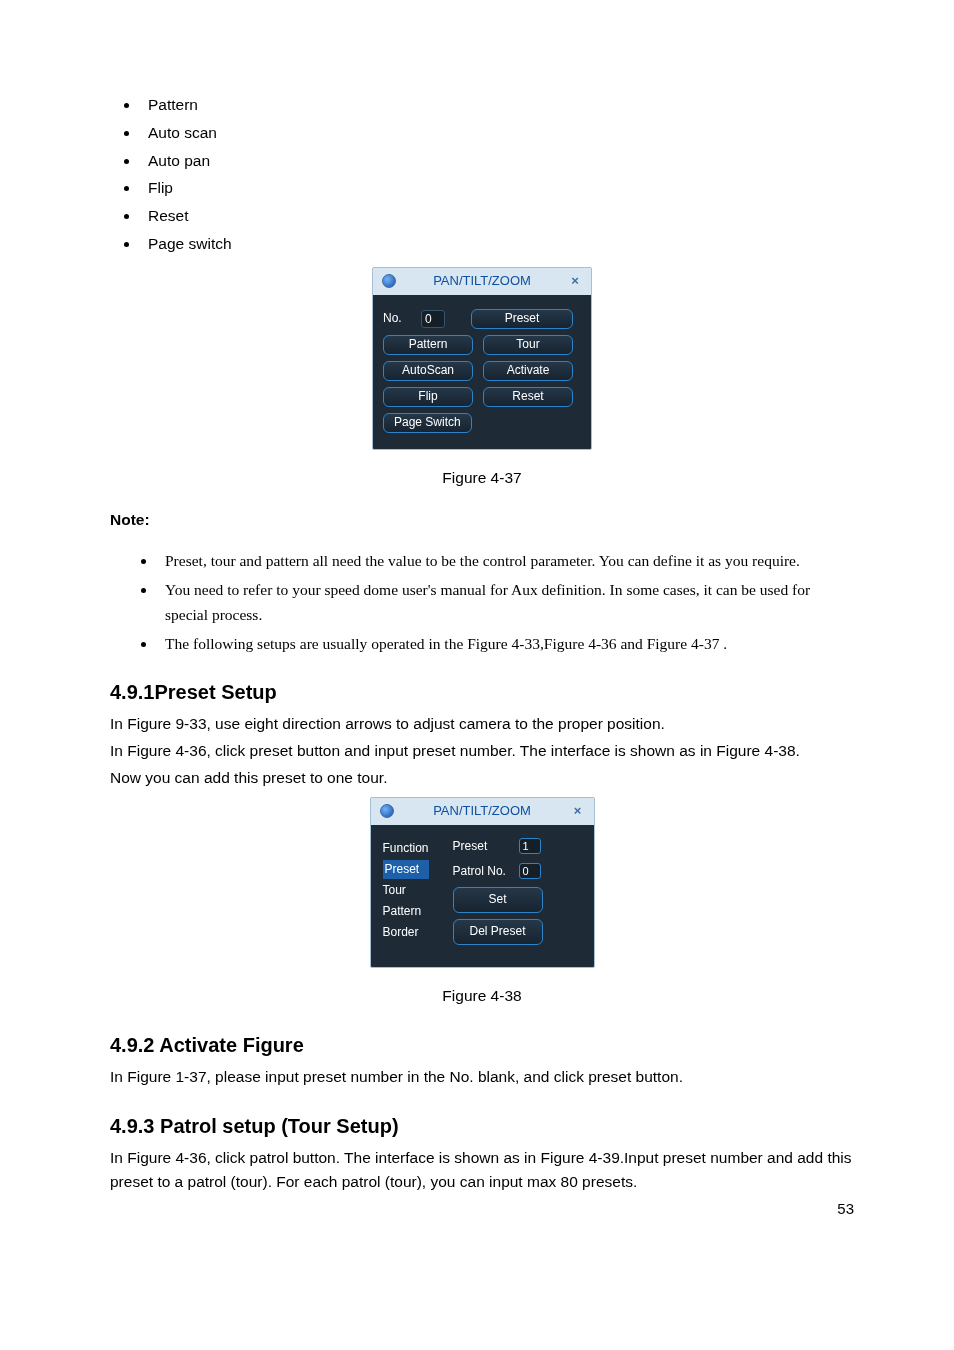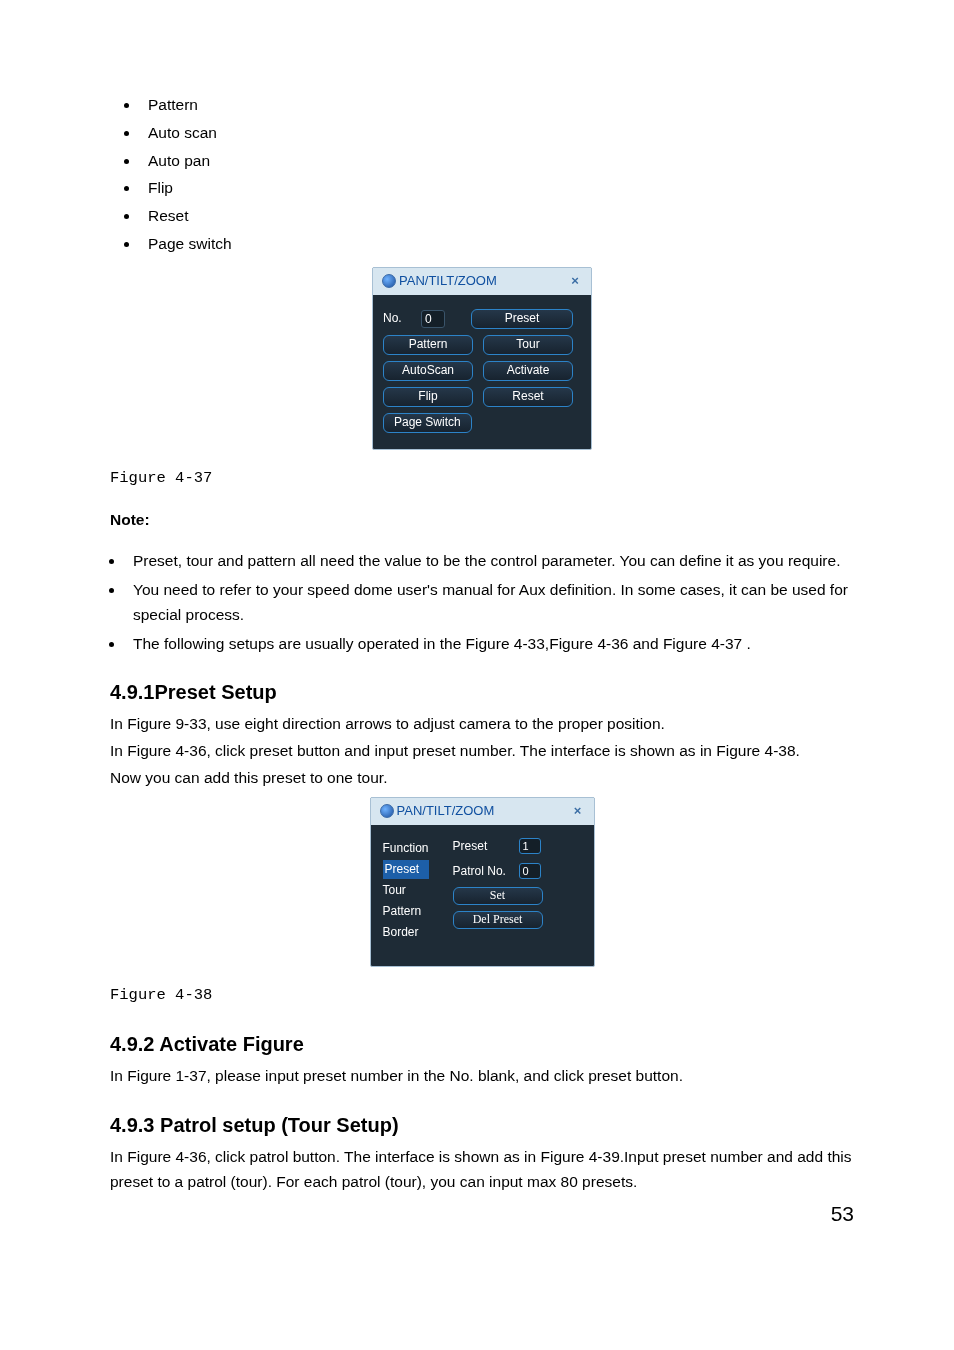--- a/index.html
+++ b/index.html
@@ -23,21 +23,21 @@
     }
     .panel-title {
       background: #d7e6f0;
       color: #1050a0;
       font-size: 13px;
       padding: 3px 6px;
       display: flex;
       align-items: center;
       justify-content: space-between;
     }
-    .panel-title .t { flex: 1; }
+    .panel-title .t { flex: 1; text-align: center; }
     .panel-title .icon-area {
       width: 20px; height: 16px;
       display: flex; align-items: center; justify-content: center;
     }
     .globe {
       width: 14px; height: 14px; border-radius: 50%;
       background: radial-gradient(circle at 35% 35%, #6fb2ff, #1b4f9c);
       border: 1px solid #3a6aa8;
     }
     .close-x {
@@ -54,23 +54,23 @@
     .pbtn {
       flex: 1;
       background: linear-gradient(#253749, #17232f);
       border: 1px solid #2c83c8;
       color: #fff; font-size: 12px;
       border-radius: 6px; height: 20px;
       display: flex; align-items: center; justify-content: center;
     }
     .pbtn.half { flex: 1 1 45%; }
     .pbtn.small { flex: 0 0 auto; padding: 0 10px; }
-    .fig-caption { text-align: left; margin: 8px 0 18px 0; font-family: Liberation Mono, monospace; }
+    .fig-caption { text-align: center; margin: 8px 0 18px 0; }
     .note-label { font-weight: bold; margin-bottom: 16px; }
-    .note-list { margin-left: 15px; list-style-type: disc; }
+    .note-list { margin-left: 47px; list-style-type: disc; font-family: Liberation Serif, serif; }
     .note-list li { padding-left: 8px; margin: 4px 0; }
     .section-head { font-weight: bold; margin: 20px 0 4px 0; font-size: 20px; }
     .para { margin: 2px 0; }
     .panel2 {
       width: 225px;
       margin: 6px auto 16px auto;
       background: #1e2b36;
       border: 1px solid #a8c0d4;
       border-radius: 2px;
     }
@@ -79,26 +79,25 @@
     .fn-list div { margin: 2px 0; }
     .fn-list .sel { background: #1d5fa8; padding: 0 2px; }
     .rt-col { font-size: 12px; color: #fff; display: flex; flex-direction: column; gap: 6px; }
     .rt-row { display: flex; align-items: center; gap: 6px; }
     .rt-row .lbl { width: 60px; }
     .rt-row .vbox { background: #141f28; border: 1px solid #2c83c8; color: #fff; width: 22px; height: 16px; padding: 0 3px; border-radius: 3px; font-size: 11px; }
     .rt-btn {
       background: linear-gradient(#253749, #17232f);
       border: 1px solid #2c83c8;
       color: #fff; font-size: 12px;
-      border-radius: 6px; height: 18px;
+      border-radius: 6px; height: 26px;
       display: flex; align-items: center; justify-content: center;
       width: 90px;
-      font-family: Liberation Serif, serif;
     }
-    .page-num { text-align: right; font-size: 21px; }
+    .page-num { text-align: right; font-size: 15px; }
   </style>
 </head>
 <body>
 
 <ul class="top-bullets">
   <li>Pattern</li>
   <li>Auto scan</li>
   <li>Auto pan</li>
   <li>Flip</li>
   <li>Reset</li>

